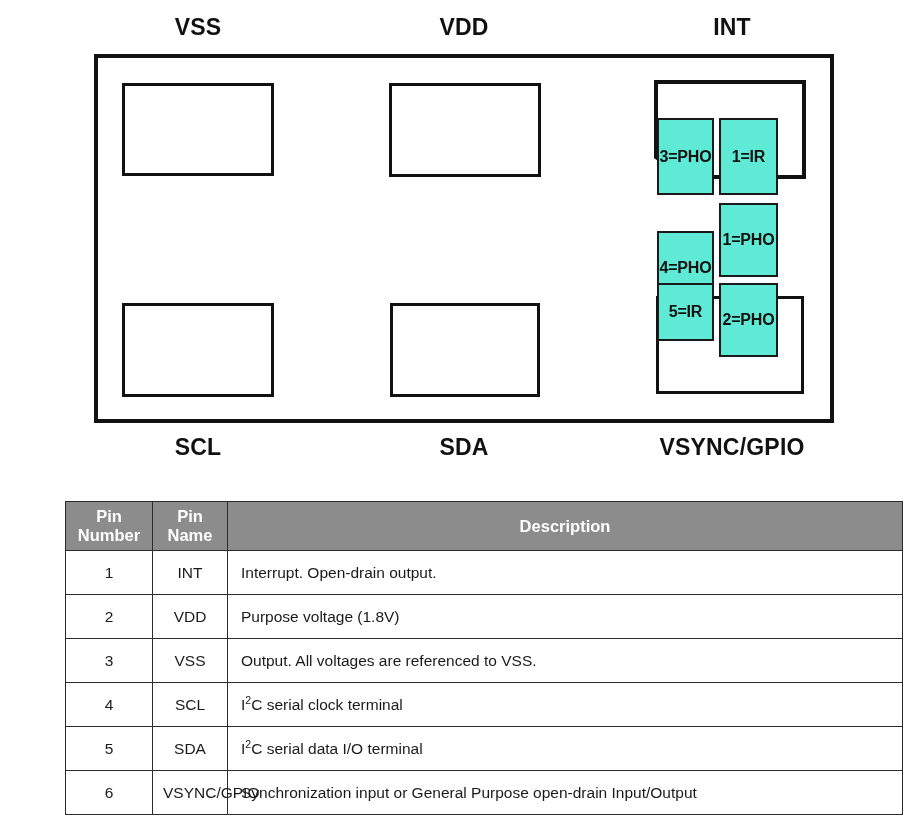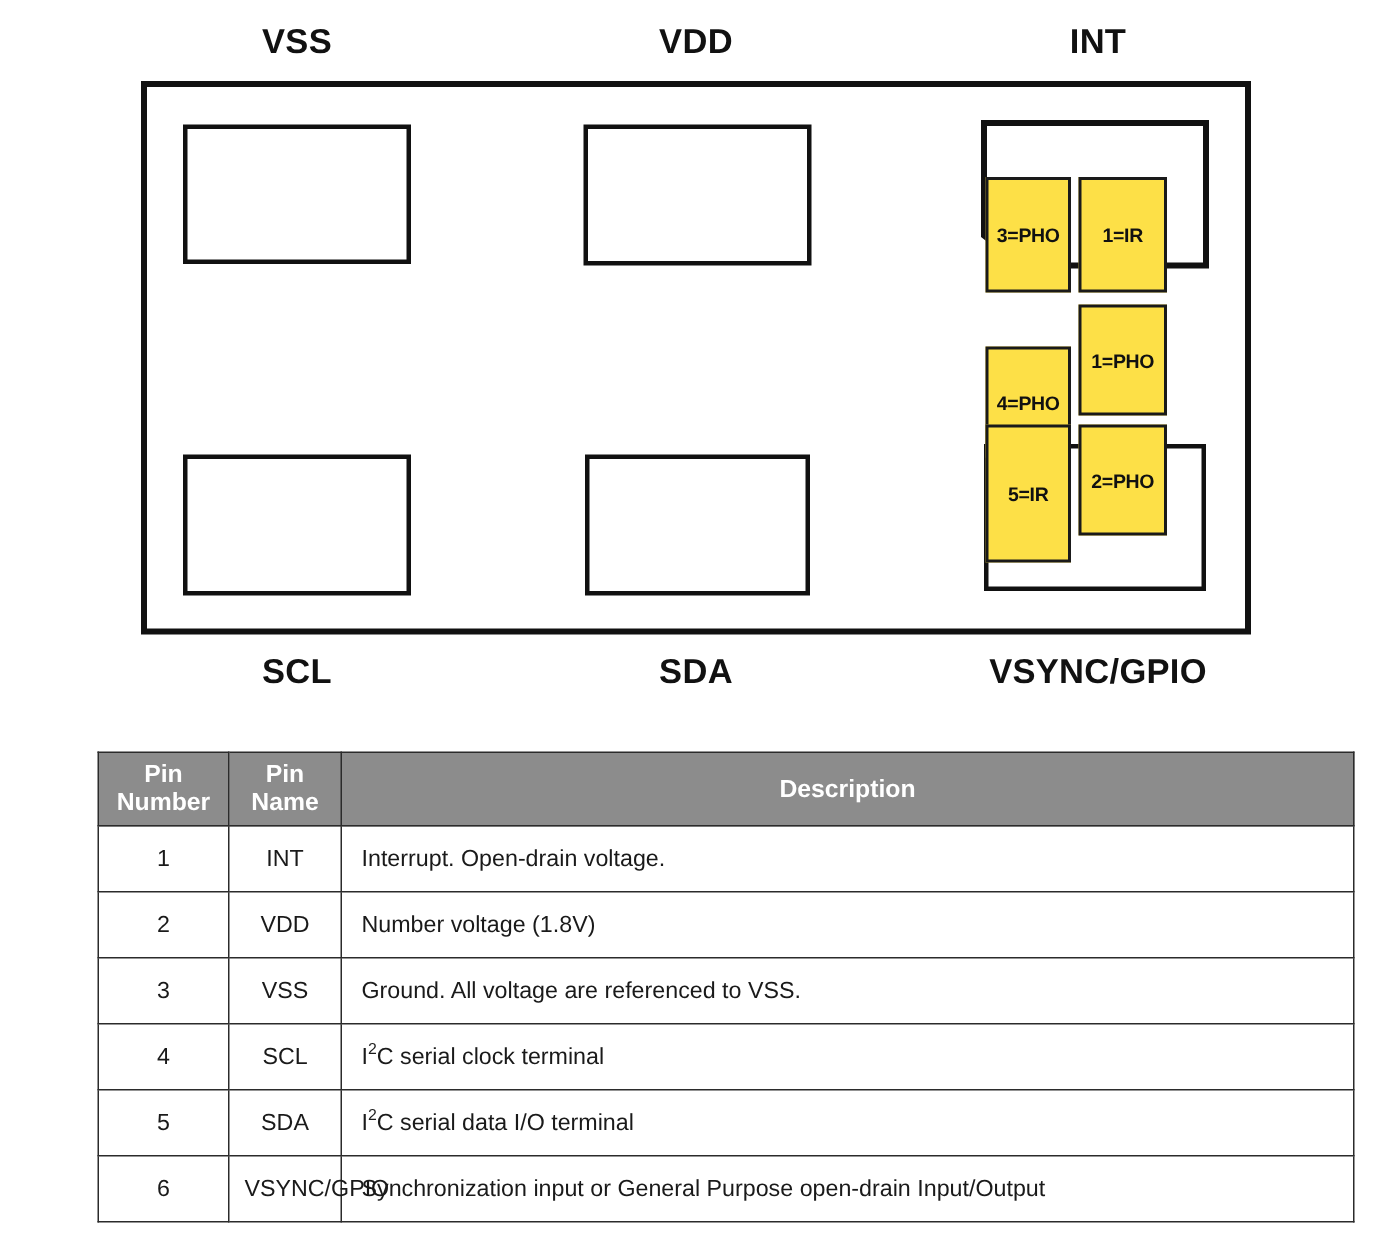--- a/index.html
+++ b/index.html
@@ -50,25 +50,25 @@
   }
 
   .big-pad-svg {
     position: absolute;
     overflow: visible;
   }
 
   .sensor-cell {
     position: absolute;
     border: 2px solid #1a1a1a;
-    background: #fde047;
+    background: #5eead4;
     display: flex;
     align-items: center;
     justify-content: center;
-    font-size: 13px;
+    font-size: 16px;
     font-weight: bold;
     color: #111111;
     letter-spacing: -0.2px;
   }
 
   
   #pin-table-wrap {
     position: absolute;
     left: 26px;
     top: 501px;
@@ -143,21 +143,21 @@
   </div>
   <div class="sensor-cell" style="left:719px; top:118px; width:59px; height:77px;">
     <span>1=IR</span>
   </div>
   <div class="sensor-cell" style="left:657px; top:203px; width:57px; height:74px;margin-top:28px;">
     <span>4=PHO</span>
   </div>
   <div class="sensor-cell" style="left:719px; top:203px; width:59px; height:74px;align-items:center;">
     <span>1=PHO</span>
   </div>
-  <div class="sensor-cell" style="left:657px; top:283px; width:57px; height:92px;">
+  <div class="sensor-cell" style="left:657px; top:283px; width:57px; height:58px;">
     <span>5=IR</span>
   </div>
   <div class="sensor-cell" style="left:719px; top:283px; width:59px; height:74px;">
     <span>2=PHO</span>
   </div>
 
   <div class="pin-label" style="left:198px; top:434px;">SCL</div>
   <div class="pin-label" style="left:464px; top:434px;">SDA</div>
   <div class="pin-label" style="left:732px; top:434px;">VSYNC/GPIO</div>
 </div>
@@ -173,31 +173,31 @@
       <tr>
         <th>Pin Number</th>
         <th>Pin Name</th>
         <th>Description</th>
       </tr>
     </thead>
     <tbody id="pin-table-body">
         <tr>
           <td class="col-num">1</td>
           <td class="col-name">INT</td>
-          <td class="col-desc">Interrupt. Open-drain voltage.</td>
+          <td class="col-desc">Interrupt. Open-drain output.</td>
         </tr>
         <tr>
           <td class="col-num">2</td>
           <td class="col-name">VDD</td>
-          <td class="col-desc">Number voltage (1.8V)</td>
+          <td class="col-desc">Purpose voltage (1.8V)</td>
         </tr>
         <tr>
           <td class="col-num">3</td>
           <td class="col-name">VSS</td>
-          <td class="col-desc">Ground. All voltage are referenced to VSS.</td>
+          <td class="col-desc">Output. All voltages are referenced to VSS.</td>
         </tr>
         <tr>
           <td class="col-num">4</td>
           <td class="col-name">SCL</td>
           <td class="col-desc">I<sup>2</sup>C serial clock terminal</td>
         </tr>
         <tr>
           <td class="col-num">5</td>
           <td class="col-name">SDA</td>
           <td class="col-desc">I<sup>2</sup>C serial data I/O terminal</td>

